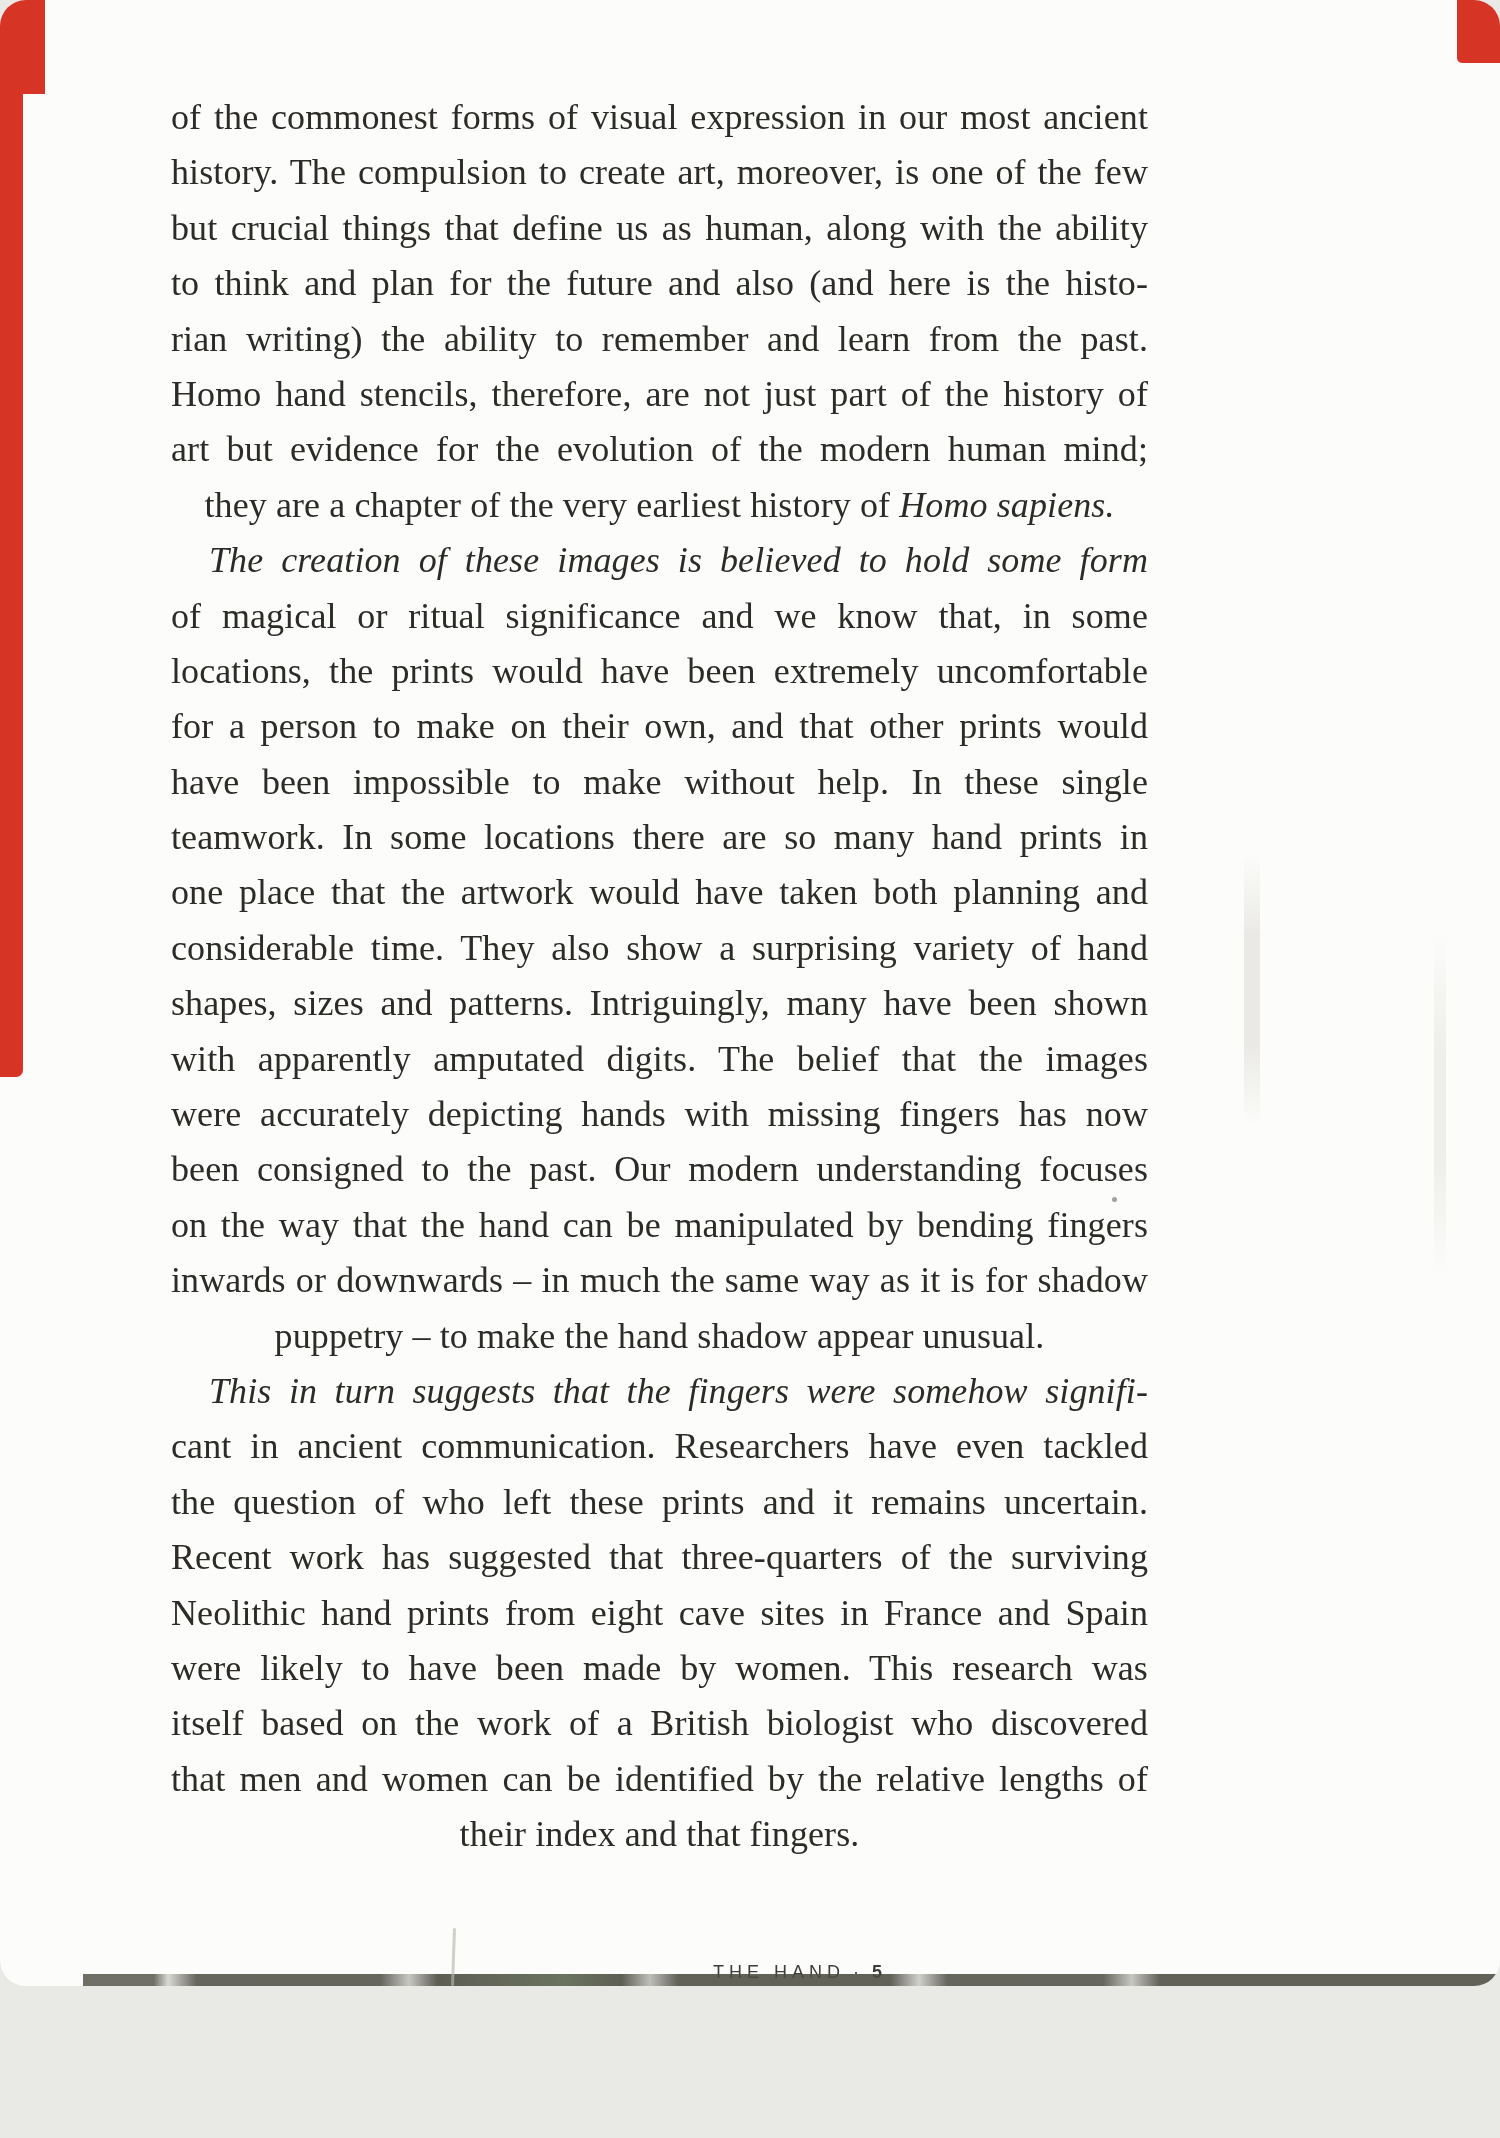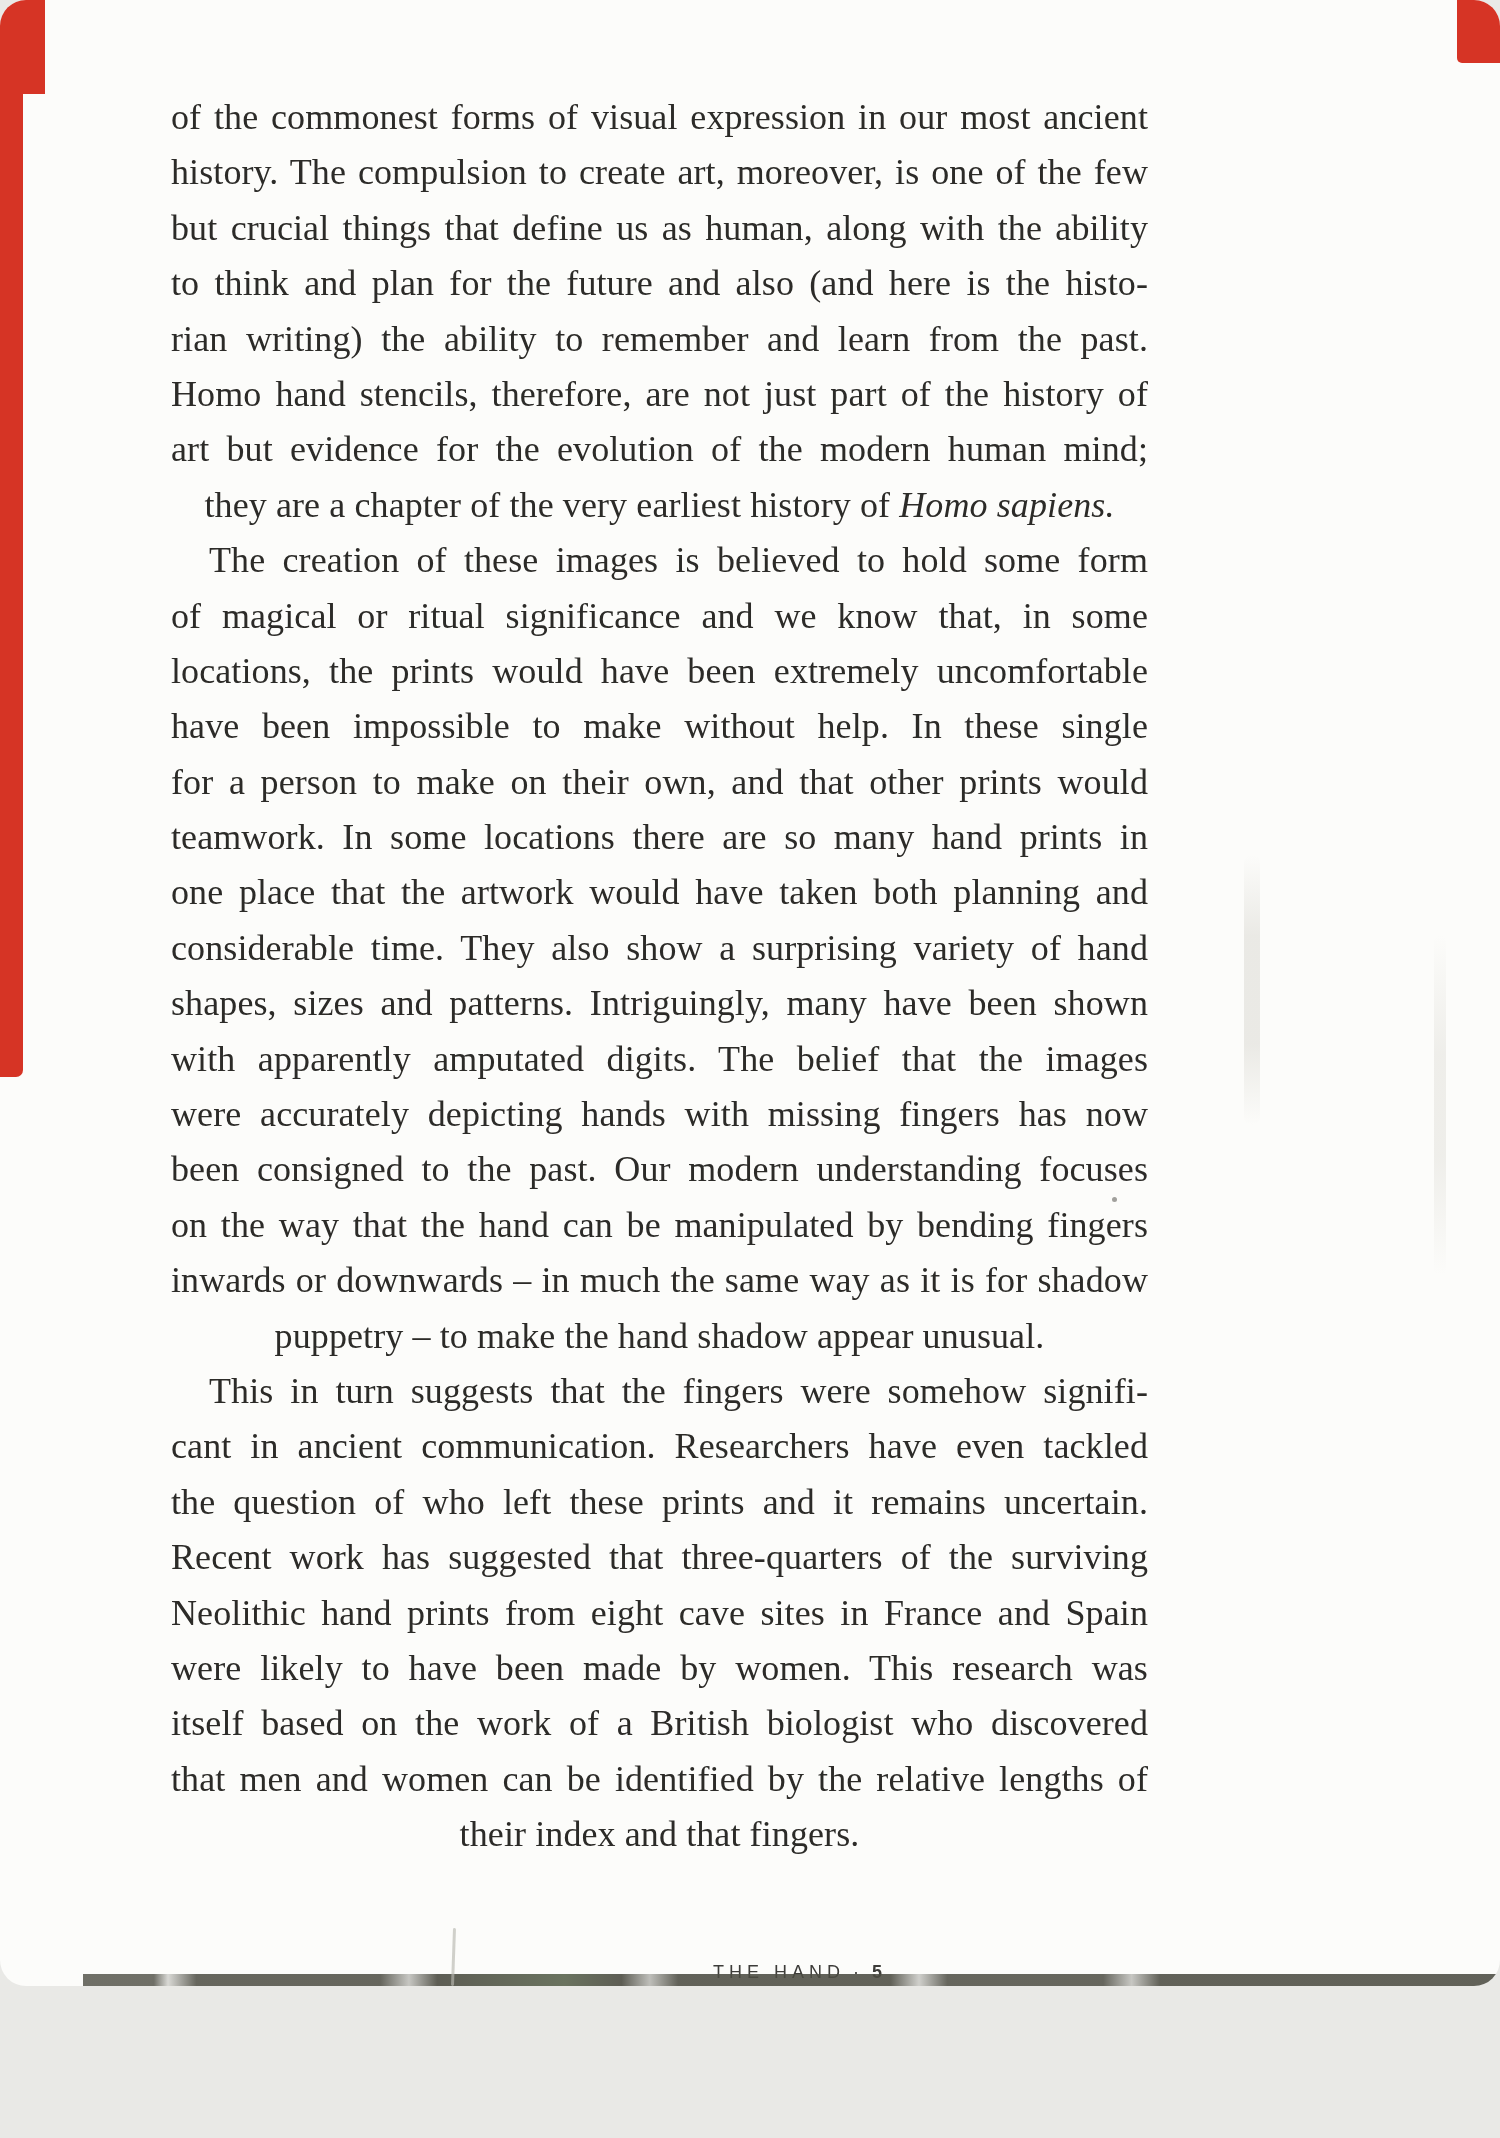--- a/index.html
+++ b/index.html
@@ -33,21 +33,21 @@
     white-space: normal;
   }
   .tline::after {            
     content: "";
     display: inline-block;
     width: 100%;
     height: 0;
   }
   .tline.last { text-align: center; }
   .tline.last::after { content: none; }
-  .tline.indent { text-indent: 38px; }
+  .tline.indent { text-indent: 38px; font-style: italic; }
   .tline em { font-style: italic; }
 
   
   #footer {
     position: absolute;
     left: 0; top: 1962px;
     width: 100%;
     text-align: center;
     font-family: "Liberation Sans", sans-serif;
     font-size: 18px;
@@ -121,22 +121,22 @@
       <div class="tline"><span>history. The compulsion to create art, moreover, is one of the few</span></div>
       <div class="tline"><span>but crucial things that define us as human, along with the ability</span></div>
       <div class="tline"><span>to think and plan for the future and also (and here is the histo-</span></div>
       <div class="tline"><span>rian writing) the ability to remember and learn from the past.</span></div>
       <div class="tline"><span>Homo hand stencils, therefore, are not just part of the history of</span></div>
       <div class="tline"><span>art but evidence for the evolution of the modern human mind;</span></div>
       <div class="tline last"><span>they are a chapter of the very earliest history of </span><em>Homo sapiens.</em></div>
       <div class="tline indent"><span>The creation of these images is believed to hold some form</span></div>
       <div class="tline"><span>of magical or ritual significance and we know that, in some</span></div>
       <div class="tline"><span>locations, the prints would have been extremely uncomfortable</span></div>
+      <div class="tline"><span>for a person to make on their own, and that other prints would</span></div>
       <div class="tline"><span>have been impossible to make without help. In these single</span></div>
-      <div class="tline"><span>for a person to make on their own, and that other prints would</span></div>
       <div class="tline"><span>teamwork. In some locations there are so many hand prints in</span></div>
       <div class="tline"><span>one place that the artwork would have taken both planning and</span></div>
       <div class="tline"><span>considerable time. They also show a surprising variety of hand</span></div>
       <div class="tline"><span>shapes, sizes and patterns. Intriguingly, many have been shown</span></div>
       <div class="tline"><span>with apparently amputated digits. The belief that the images</span></div>
       <div class="tline"><span>were accurately depicting hands with missing fingers has now</span></div>
       <div class="tline"><span>been consigned to the past. Our modern understanding focuses</span></div>
       <div class="tline"><span>on the way that the hand can be manipulated by bending fingers</span></div>
       <div class="tline"><span>inwards or downwards – in much the same way as it is for shadow</span></div>
       <div class="tline last"><span>puppetry – to make the hand shadow appear unusual.</span></div>

